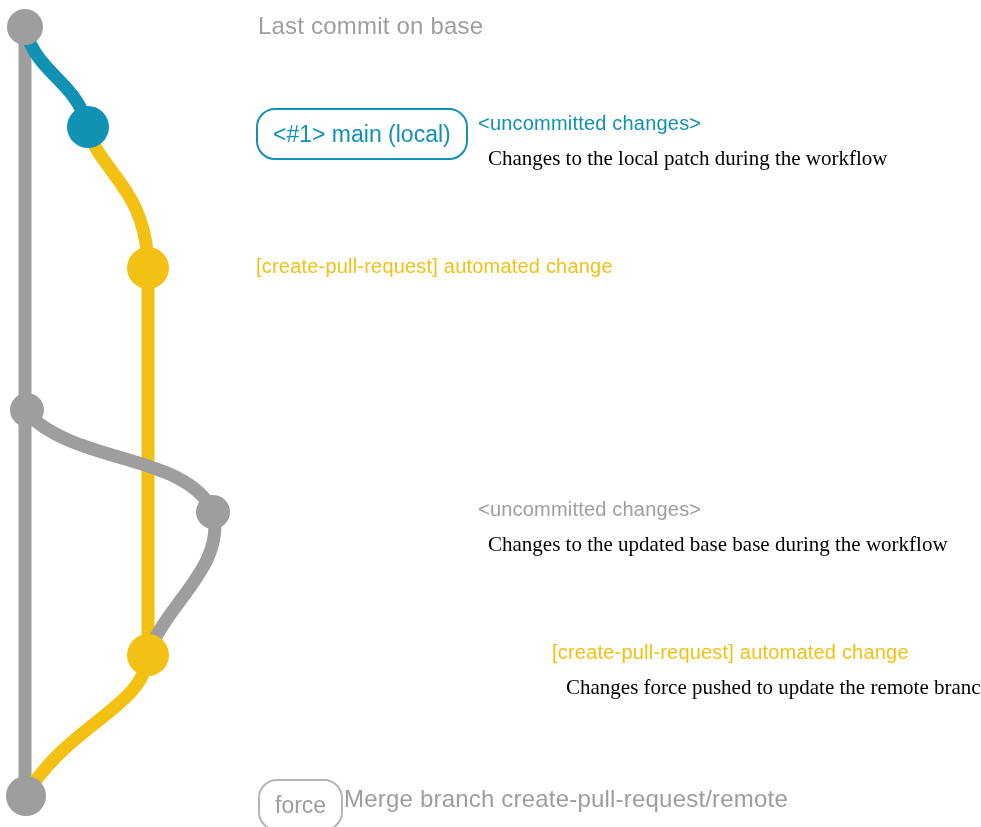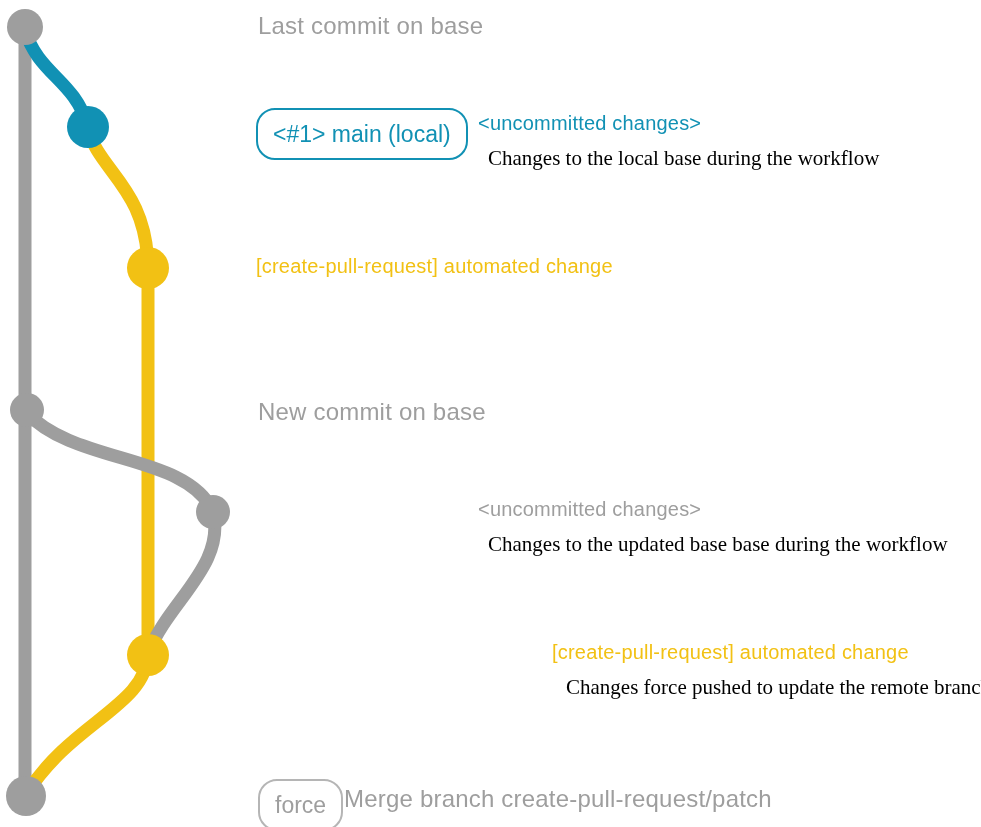--- a/index.html
+++ b/index.html
@@ -52,28 +52,27 @@
     <circle class="node teal" cx="88" cy="127" r="21"></circle>
     <circle class="node gray" cx="213" cy="512" r="17"></circle>
     <circle class="node yellow" cx="148" cy="268" r="21"></circle>
     <circle class="node yellow" cx="148" cy="655" r="21"></circle>
   </svg>
 
   <div class="abs label" style="left:258px;top:12px;">Last commit on base</div>
 
   <div class="abs badge teal" style="left:256px;top:108px;">&lt;#1&gt; main (local)</div>
   <div class="abs heading teal" style="left:478px;top:112px;">&lt;uncommitted changes&gt;</div>
-  <div class="abs caption" style="left:488px;top:146px;">Changes to the local base during the workflow</div>
+  <div class="abs caption" style="left:488px;top:146px;">Changes to the local patch during the workflow</div>
 
   <div class="abs heading yellow" style="left:256px;top:255px;">[create-pull-request] automated change</div>
 
-  <div class="abs label" style="left:258px;top:398px;">New commit on base</div>
 
   <div class="abs heading gray" style="left:478px;top:498px;">&lt;uncommitted changes&gt;</div>
   <div class="abs caption" style="left:488px;top:532px;">Changes to the updated base base during the workflow</div>
 
   <div class="abs heading yellow" style="left:552px;top:641px;">[create-pull-request] automated change</div>
   <div class="abs caption" style="left:566px;top:675px;">Changes force pushed to update the remote branch</div>
 
   <div class="abs badge grayb" style="left:258px;top:779px;">force</div>
-  <div class="abs label" style="left:344px;top:785px;">Merge branch create-pull-request/patch</div>
+  <div class="abs label" style="left:344px;top:785px;">Merge branch create-pull-request/remote</div>
 
 </div>
 
 </body></html>

